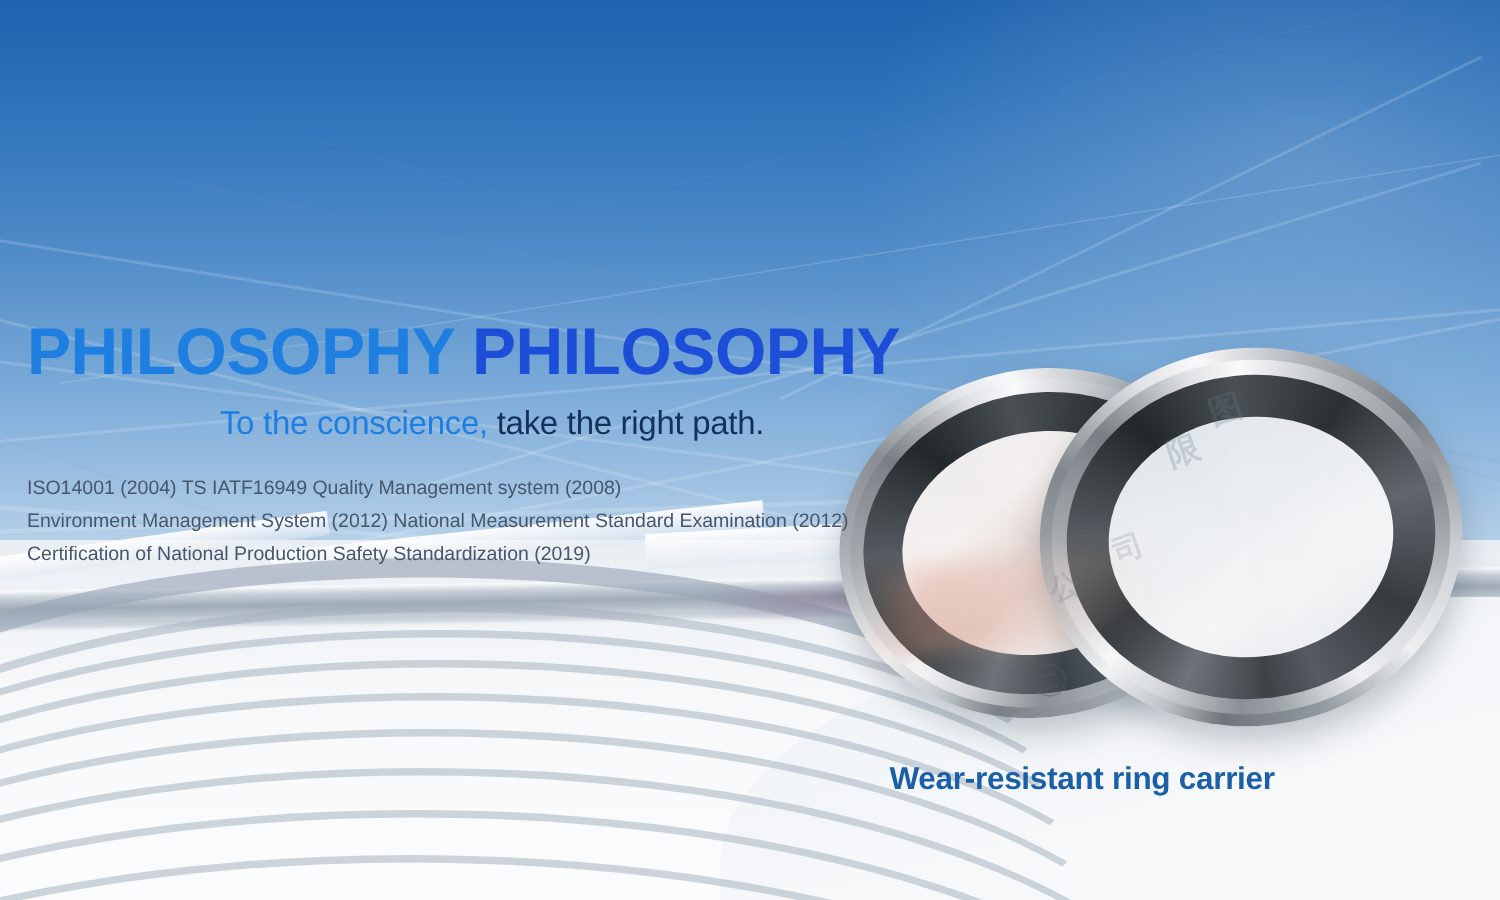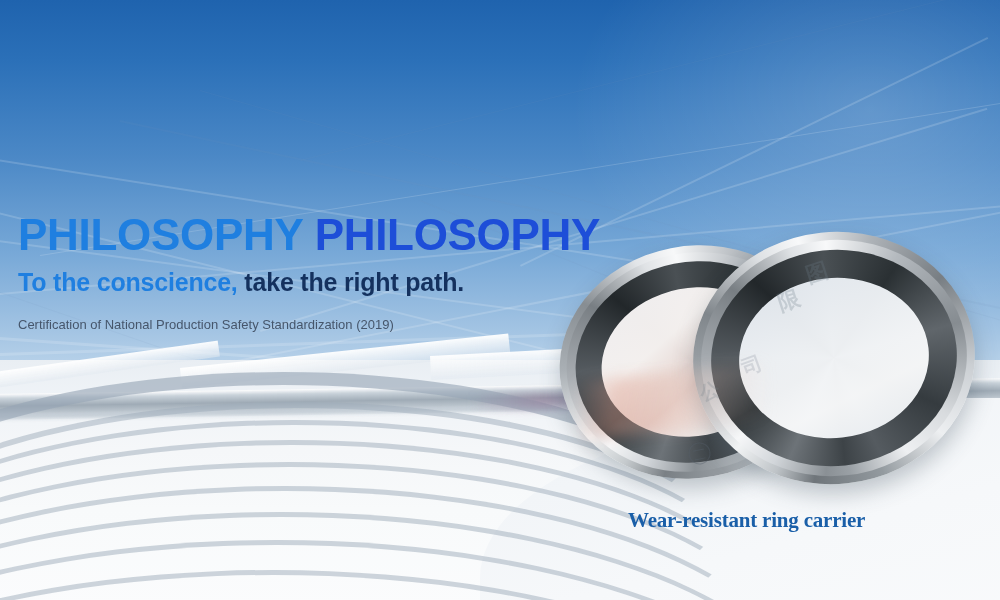--- a/index.html
+++ b/index.html
@@ -251,48 +251,48 @@
     line-height: 50px;
     font-weight: 700;
     letter-spacing: -0.3px;
     white-space: nowrap;
   }
   .hl-a { color: #1f7fe0; }
   .hl-b { color: #1d4ed8; }
 
   .subhead {
     margin: 6px 0 0 0;
-    font-size: 25px;
+    font-size: 22px;
     line-height: 32px;
-    font-weight: 700;
+    font-weight: 400;
     letter-spacing: -0.2px;
     white-space: nowrap;
+    text-align: center;
   }
   .sh-a { color: #1f7fe0; }
   .sh-b { color: #14315e; }
 
   .certs { margin-top: 16px; }
   .cert-line {
     font-size: 13px;
     line-height: 22px;
     color: #46566b;
     white-space: nowrap;
     font-family: "Liberation Sans", sans-serif;
   }
 
   
   .caption {
     position: absolute;
-    left: 628px; top: 508px;
+    left: 593px; top: 508px;
     font-size: 21px;
     font-weight: 700;
     letter-spacing: -0.2px;
     color: #1a5fa8;
     white-space: nowrap;
-    font-family: Liberation Serif, serif;
   }
 </style>
 </head>
 <body>
 
 <div id="banner">
 
   <div class="sky"></div>
   <div class="sky-glow"></div>
 
@@ -382,19 +382,21 @@
   <div class="watermark" style="left:700px; top:378px; font-size:20px; transform: rotate(-20deg); color:rgba(110,122,134,.22);">公</div>
   <div class="watermark" style="left:742px; top:352px; font-size:20px; transform: rotate(-20deg); color:rgba(110,122,134,.20);">司</div>
 
   <div class="copy">
 
     <h1 class="headline"><span class="hl-a">PHILOSOPHY</span><span class="hl-b"> PHILOSOPHY</span></h1>
 
     <p class="subhead"><span class="sh-a">To the conscience,</span><span class="sh-b"> take the right path.</span></p>
 
     <div class="certs">
+      <div class="cert-line">ISO14001 (2004)  TS IATF16949 Quality Management system (2008)</div>
+      <div class="cert-line">Environment Management System (2012)    National Measurement Standard Examination (2012)</div>
       <div class="cert-line">Certification of National Production Safety Standardization (2019)</div>
     </div>
   </div>
 
   <div class="caption">Wear-resistant ring carrier</div>
 
 </div>
 
 </body></html>

